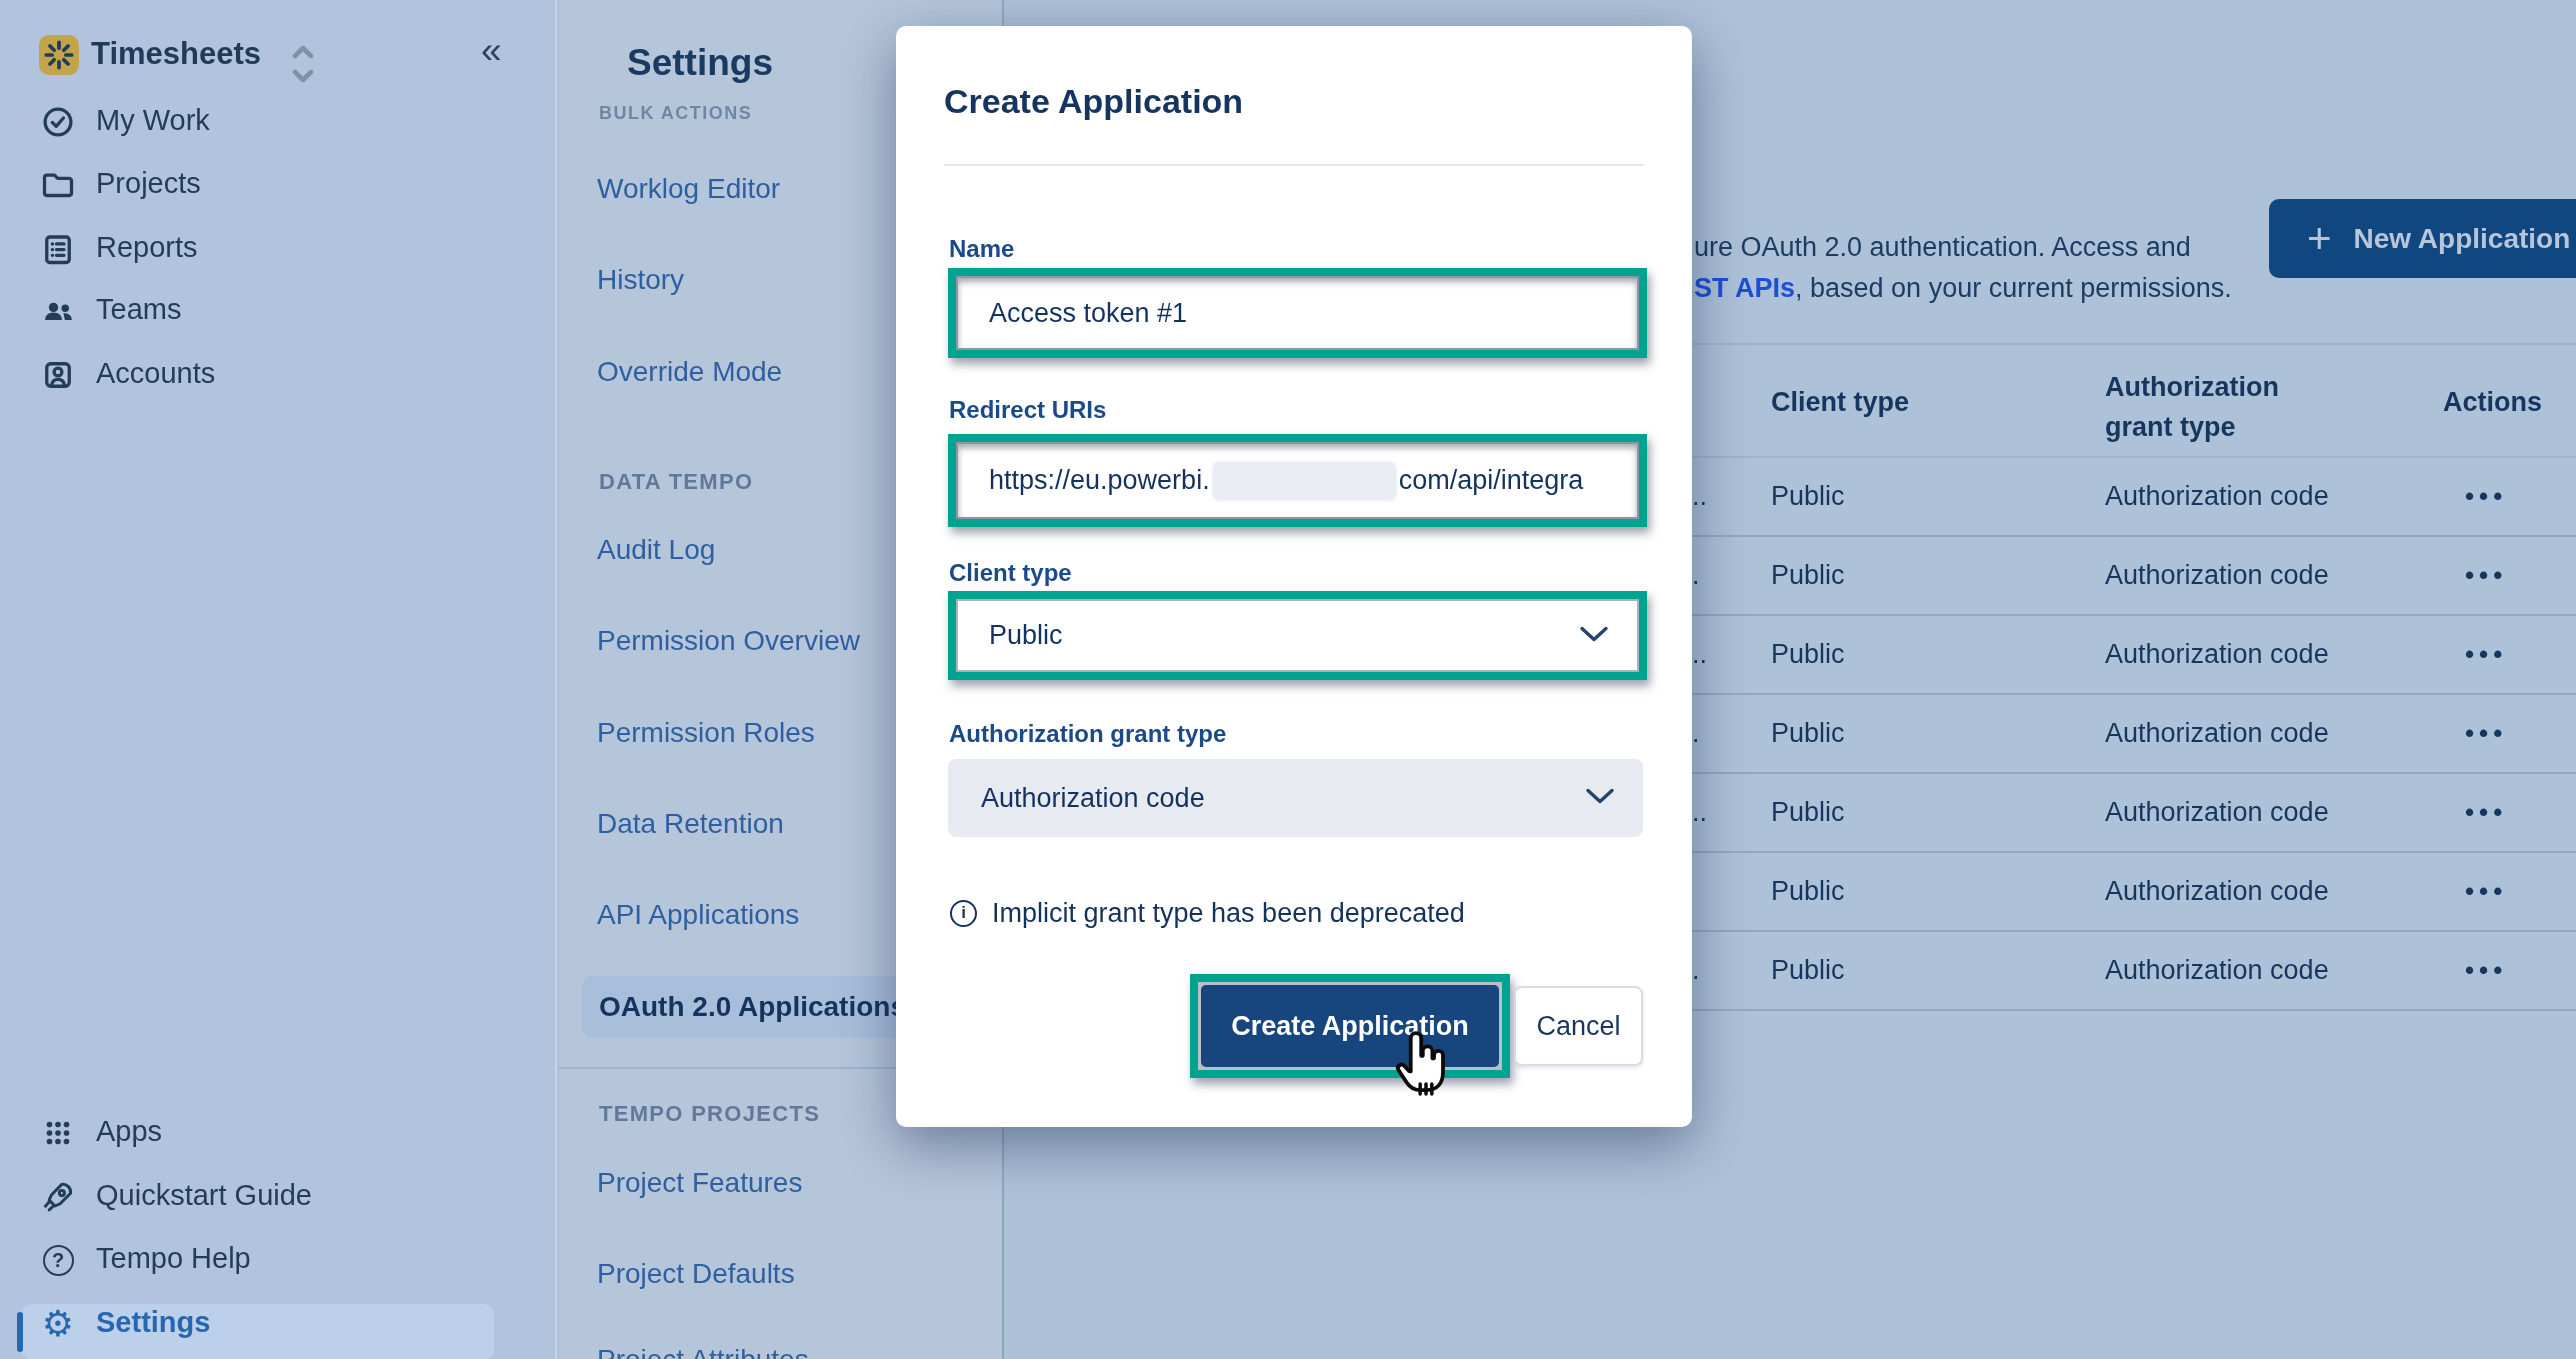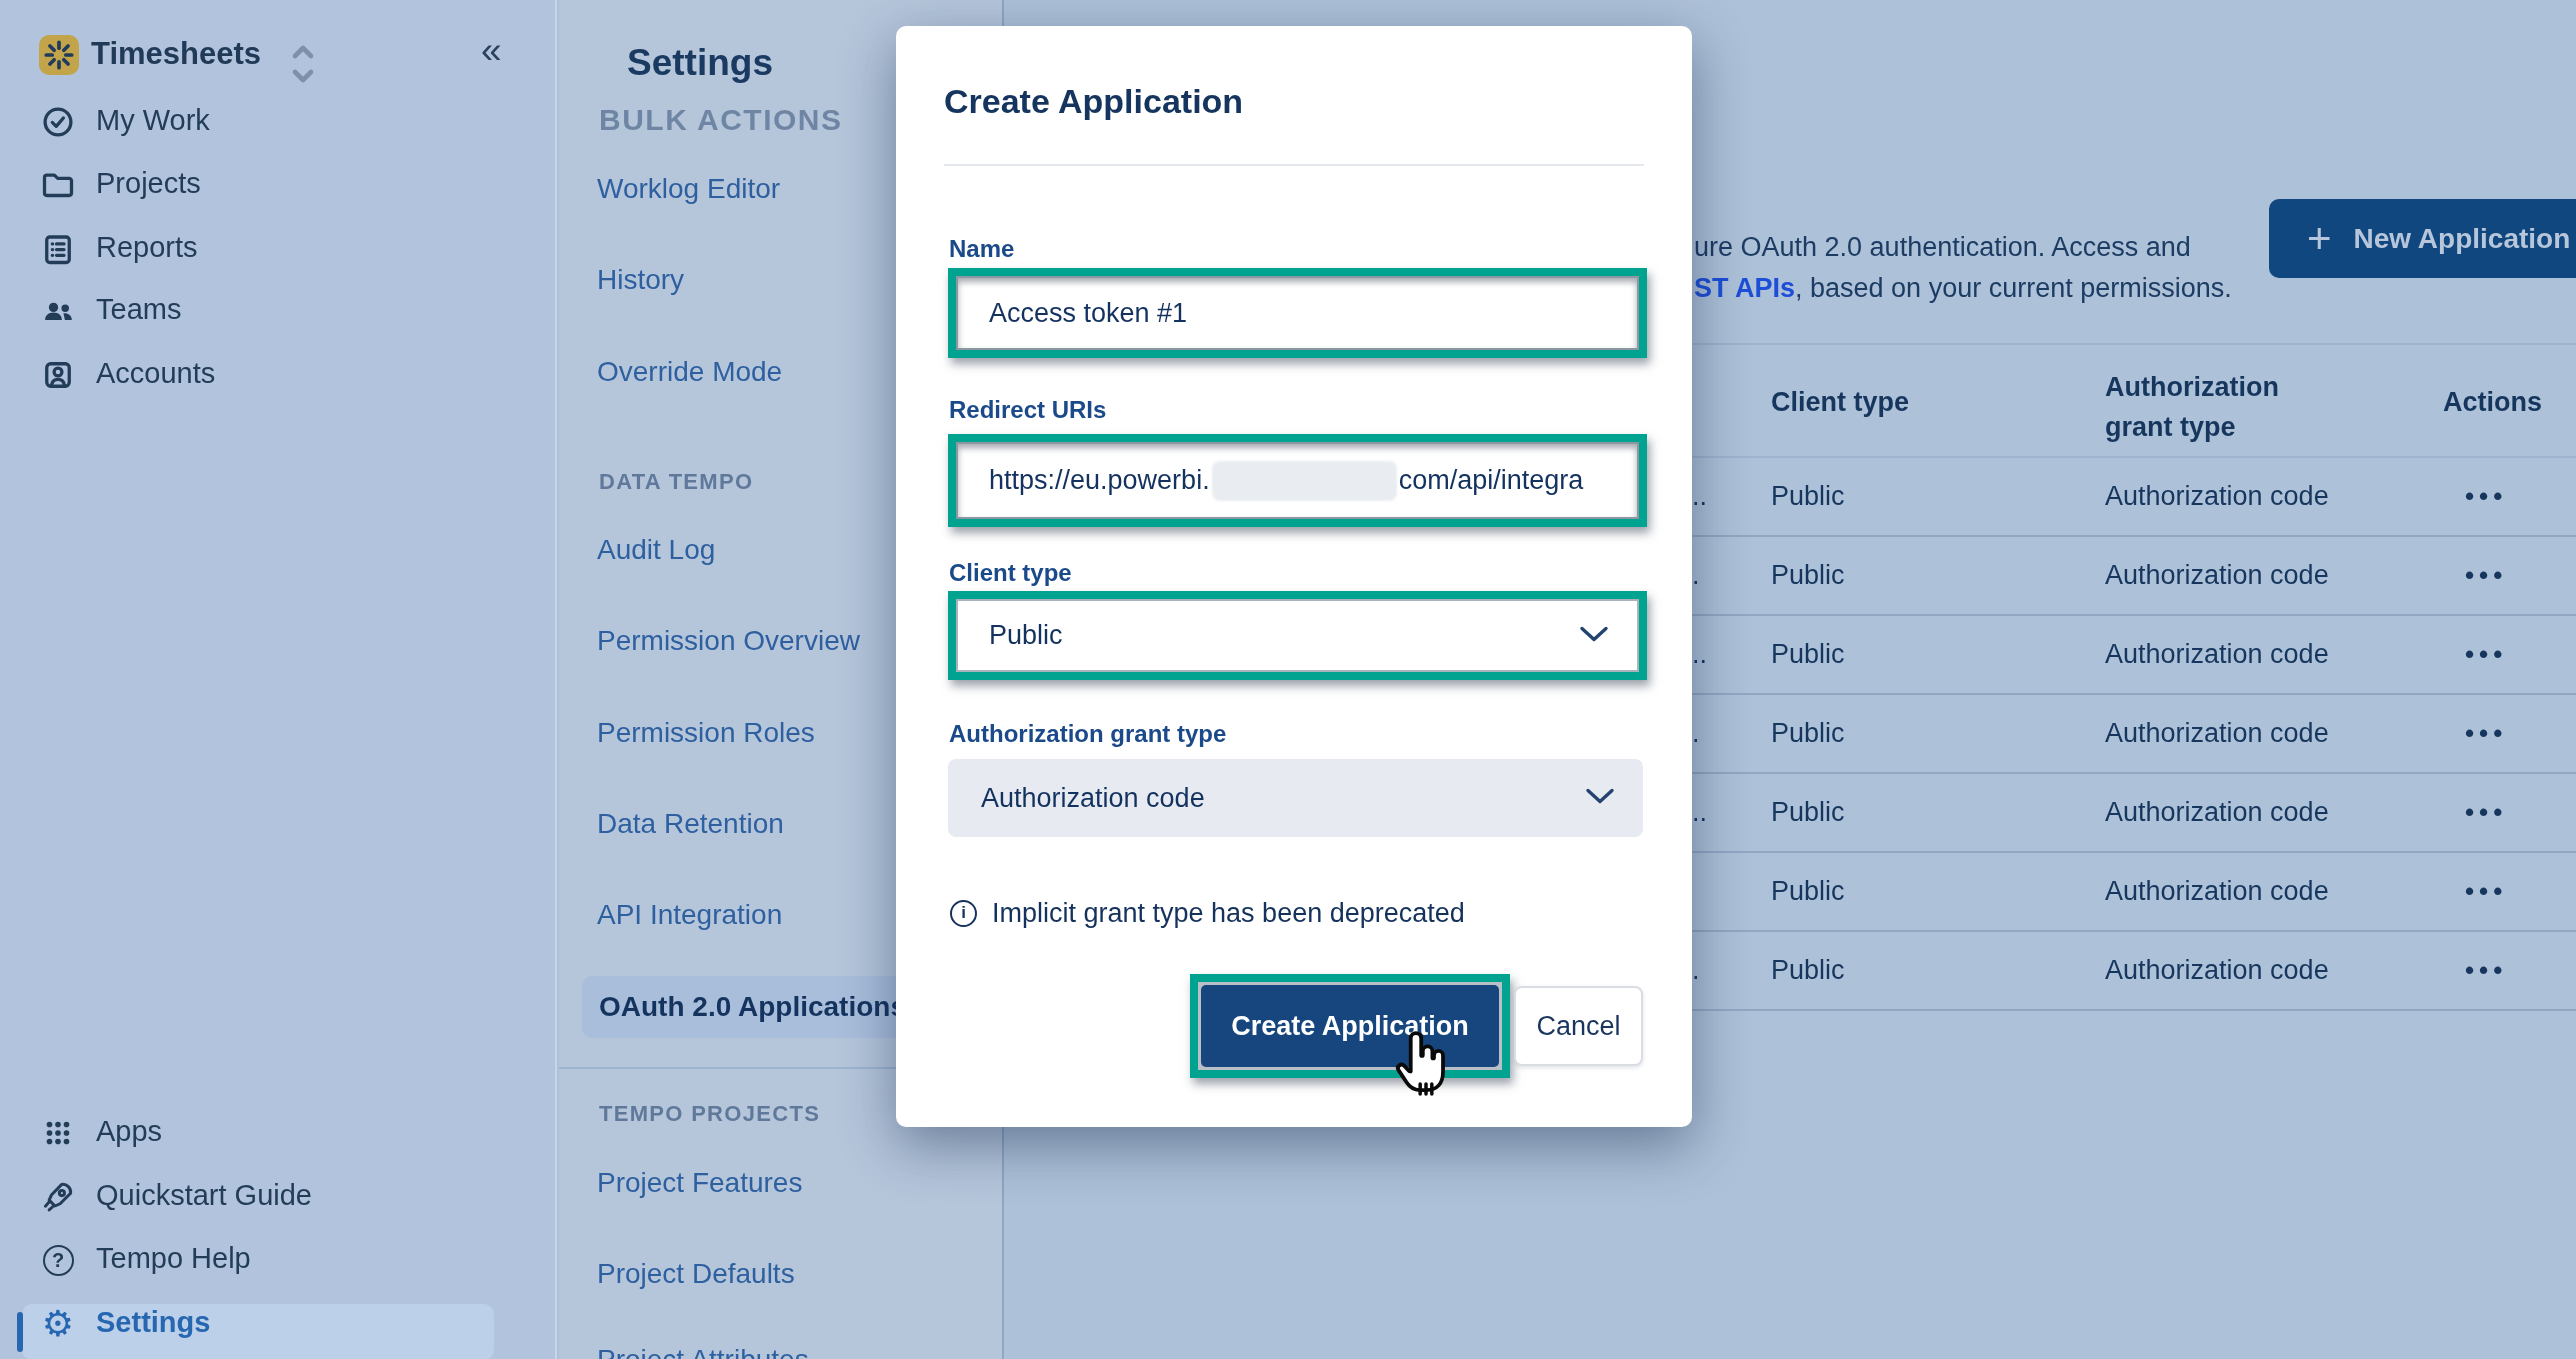--- a/index.html
+++ b/index.html
@@ -19,21 +19,21 @@
   .sb-item .lbl { margin-left:20px; font-size:29px; color:#233d59; }
   .sb-pill { position:absolute; left:22px; top:1304px; width:472px; height:56px; background:#bdd0ea; border-radius:10px; }
   .sb-accent { position:absolute; left:17px; top:1312px; width:6px; height:40px; background:#2767b1; border-radius:3px; }
   .sb-item.active .lbl { color:#2767b1; font-weight:600; }
   .gear-glyph { font-size:36px; color:#2767b1; line-height:1; }
   .help-circle { width:31px; height:31px; border:2.6px solid #233d59; border-radius:50%; display:flex; align-items:center; justify-content:center; font-size:20px; font-weight:700; color:#233d59; }
 
   
   #settingsnav { position:absolute; left:559px; top:0; width:445px; height:1360px; background:#b5c6db; border-right:2px solid #8fa7c3; }
   .sn-title { position:absolute; left:68px; top:42px; font-size:37px; font-weight:700; color:#1a3a62; }
-  .sn-clipped { position:absolute; left:40px; top:103px; font-size:30px; font-weight:700; letter-spacing:1.5px; color:#1a3a62; opacity:.45; }
+  .sn-clipped { position:absolute; left:40px; top:103px; font-size:18px; font-weight:700; letter-spacing:1.5px; color:#1a3a62; opacity:.45; }
   .sn-link { position:absolute; left:38px; font-size:28px; color:#2e5f9f; cursor:default; }
   .sn-heading { position:absolute; left:40px; font-size:22px; font-weight:700; letter-spacing:1.3px; color:#60799b; }
   .sn-activepill { position:absolute; left:23px; top:976px; width:358px; height:62px; background:#a9bedb; border-radius:10px; }
   .sn-activetext { position:absolute; left:40px; top:991px; font-size:28px; font-weight:700; color:#14345f; white-space:nowrap; }
   .sn-divider { position:absolute; left:0; top:1067px; width:445px; height:2px; background:#9fb4cf; }
 
   
   #main { position:absolute; left:1004px; top:0; width:1572px; height:1360px; background:#adc1d8; }
   .intro-line { position:absolute; font-size:27px; color:#1c3c63; white-space:nowrap; }
   .intro-link { color:#1d4ed8;font-weight:bold; }
@@ -210,21 +210,21 @@
 
     <a class="sn-link" style="top:173px">Worklog Editor</a>
     <a class="sn-link" style="top:264px">History</a>
     <a class="sn-link" style="top:356px">Override Mode</a>
 
     <div class="sn-heading" style="top:469px">DATA TEMPO</div>
     <a class="sn-link" style="top:534px">Audit Log</a>
     <a class="sn-link" style="top:625px">Permission Overview</a>
     <a class="sn-link" style="top:717px">Permission Roles</a>
     <a class="sn-link" style="top:808px">Data Retention</a>
-    <a class="sn-link" style="top:899px">API Integration</a>
+    <a class="sn-link" style="top:899px">API Applications</a>
 
     <div class="sn-activepill"></div>
     <a class="sn-activetext">OAuth 2.0 Applications</a>
     <div class="sn-divider"></div>
 
     <div class="sn-heading" style="top:1101px">TEMPO PROJECTS</div>
     <a class="sn-link" style="top:1167px">Project Features</a>
     <a class="sn-link" style="top:1258px">Project Defaults</a>
     <a class="sn-link" style="top:1344px">Project Attributes</a>
   </nav>

